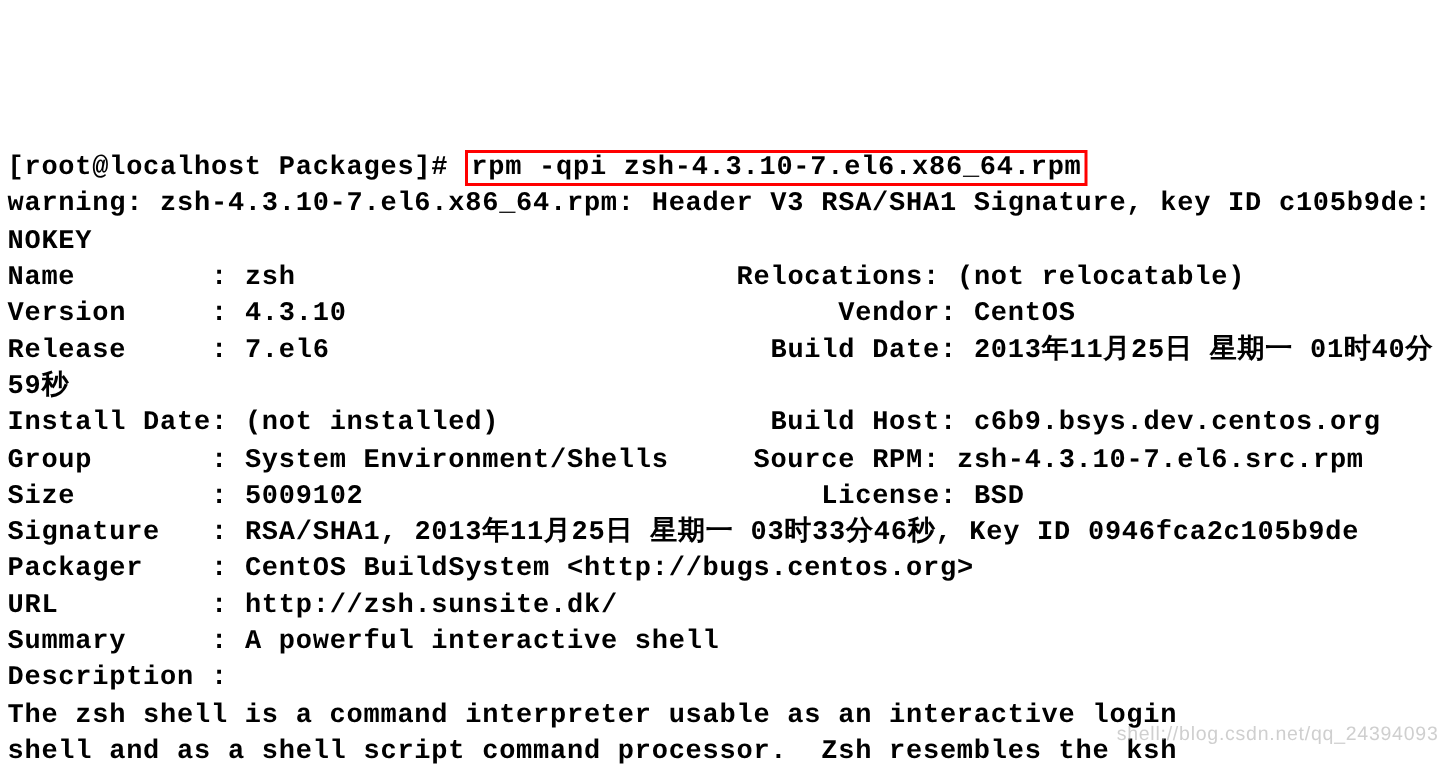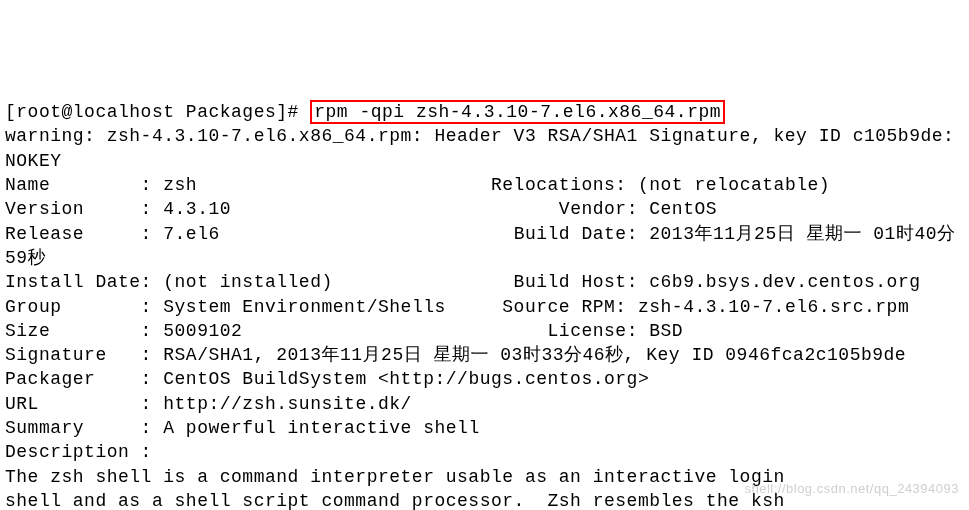--- a/index.html
+++ b/index.html
@@ -21,20 +21,21 @@
       height: 510px;
       overflow: hidden;
     }
     .highlight-box {
       border: 2px solid #ff0000;
       padding: 0 2px;
       display: inline;
     }
     .line {
       display: block;
+      font-weight: bold;
     }
     .watermark {
       position: absolute;
       bottom: 12px;
       right: 10px;
       color: rgba(160,160,160,0.5);
       font-size: 13px;
       font-family: sans-serif;
       letter-spacing: 0.5px;
     }

